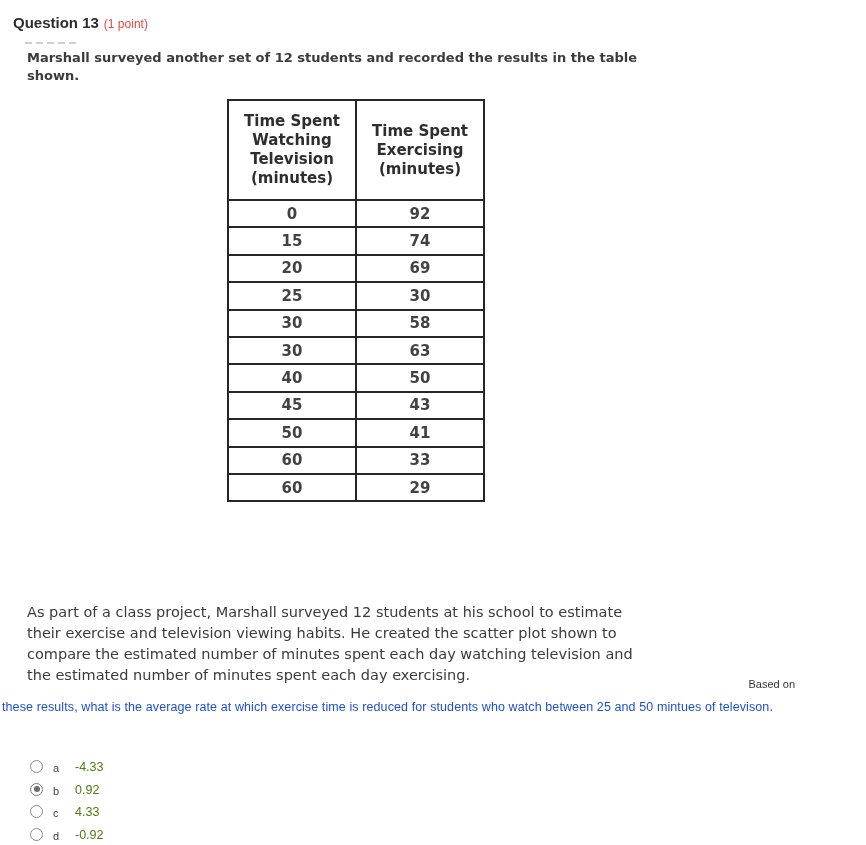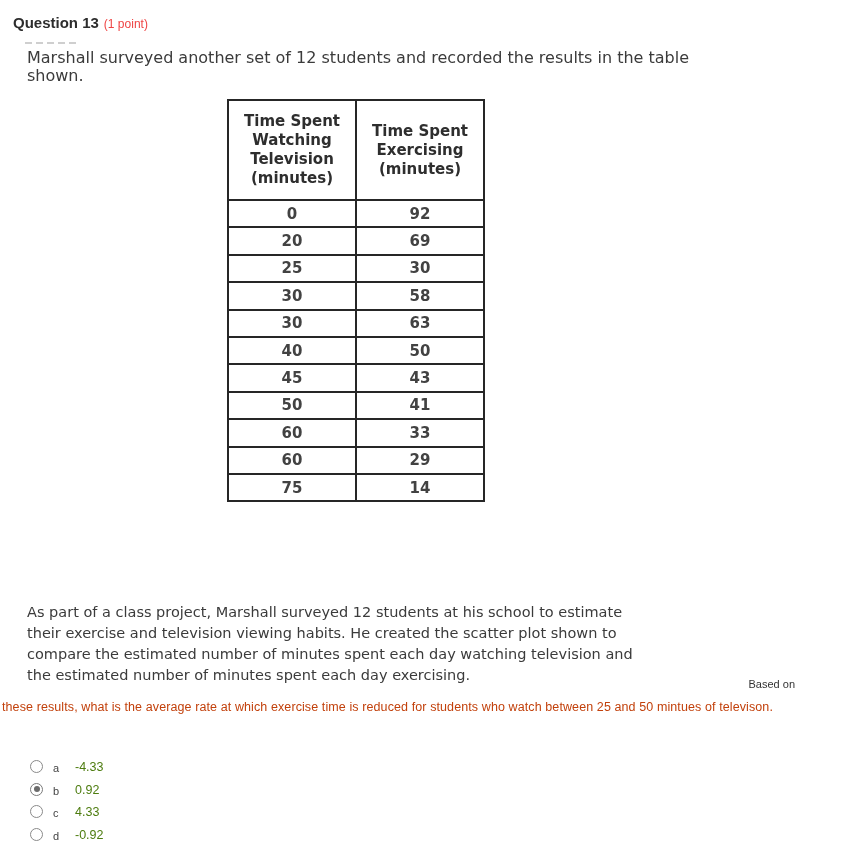--- a/index.html
+++ b/index.html
@@ -24,21 +24,21 @@
     background: repeating-linear-gradient(90deg, #cfcfcf 0 7px, transparent 7px 11px);
   }
 
   
   .para {
     position: absolute;
     font-family: "DejaVu Sans", sans-serif;
     color: #3b3b3b;
     white-space: pre-line;
   }
-  .intro-para { left: 27px; top: 49px; font-size: 16px; line-height: 17.5px; width: 720px; }
+  .intro-para { left: 27px; top: 49px; font-size: 13px; line-height: 17.5px; width: 720px; font-weight: bold; }
   .body-para  { left: 27px; top: 602px; font-size: 14.5px; line-height: 21px; width: 740px; }
 
   
   table.data-table {
     position: absolute; left: 227px; top: 99px;
     border-collapse: collapse;
     font-family: "DejaVu Sans", sans-serif;
     padding-left: 6px;
   }
   .data-table th, .data-table td {
@@ -61,21 +61,21 @@
     color: #424242;
   }
 
   
   .based-on {
     position: absolute; right: 71px; top: 678px;
     font-size: 11px; color: #333333;
   }
   .question-line {
     position: absolute; left: 2px; top: 700px;
-    font-size: 12.5px; color: #c2410c;
+    font-size: 12.5px; color: #1d4ed8;
     width: 860px;
     letter-spacing: 0.1px;
   }
 
   
   .options {
     position: absolute; left: 30px; top: 760px;
     display: flex; flex-direction: column; gap: 9px;
   }
   .opt { display: flex; align-items: center; height: 13.5px; cursor: default; }
@@ -124,20 +124,24 @@
       <th>Time Spent Watching Television (minutes)</th>
       <th>Time Spent Exercising (minutes)</th>
     </tr>
   </thead>
   <tbody>
     <tr>
         <td>0</td>
         <td>92</td>
       </tr>
     <tr>
+        <td>15</td>
+        <td>74</td>
+      </tr>
+    <tr>
         <td>20</td>
         <td>69</td>
       </tr>
     <tr>
         <td>25</td>
         <td>30</td>
       </tr>
     <tr>
         <td>30</td>
         <td>58</td>
@@ -158,24 +162,20 @@
         <td>50</td>
         <td>41</td>
       </tr>
     <tr>
         <td>60</td>
         <td>33</td>
       </tr>
     <tr>
         <td>60</td>
         <td>29</td>
-      </tr>
-    <tr>
-        <td>75</td>
-        <td>14</td>
       </tr>
   </tbody>
 </table>
 
 <div class="para body-para">As part of a class project, Marshall surveyed 12 students at his school to estimate
 their exercise and television viewing habits. He created the scatter plot shown to
 compare the estimated number of minutes spent each day watching television and
 the estimated number of minutes spent each day exercising.</div>
 
 <div class="based-on">Based on</div>

